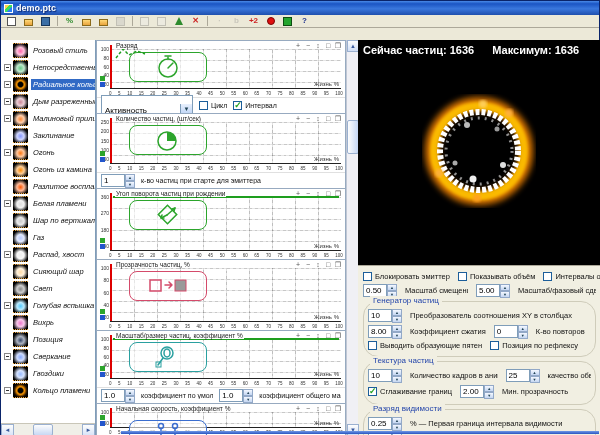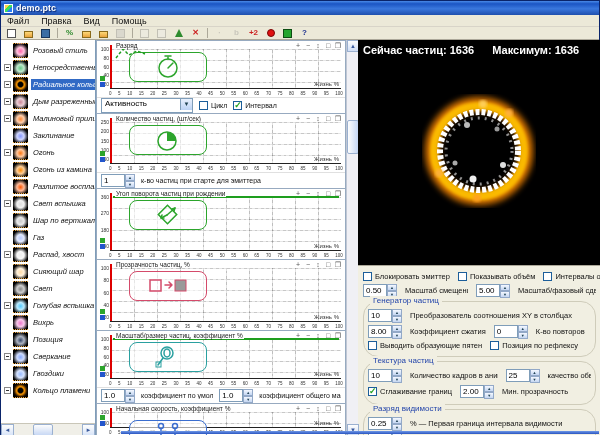--- a/index.html
+++ b/index.html
@@ -74,21 +74,21 @@
   .ticks { position:absolute; left:12px; right:2px; bottom:1px; display:flex; justify-content:space-between; }
   .ticks span { font-size:4.5px; color:#333; line-height:1; }
   .iconbox { position:absolute; left:32px; top:11px; width:78px; height:30px; border:1.5px solid; border-radius:8px; display:flex; align-items:center; justify-content:center; background:rgba(255,255,255,.6); }
   .legend { position:absolute; left:3px; bottom:9px; }
   .legend i { display:block; width:5px; height:5px; margin-bottom:1px; }
   .lg-green { background:#2ca52c; } .lg-blue { background:#2255cc; }
   .life { position:absolute; right:6px; bottom:10px; font-size:6px; color:#333; }
   .hline { position:absolute; left:16px; right:6px; height:2px; background:#1e9e1e; z-index:2; }
   .spike { position:absolute; left:18px; top:5px; z-index:2; }
   .panel-footer { position:absolute; left:0; right:0; bottom:0; height:16px; background:#fff; border-top:1px solid #e0e0e0; display:flex; align-items:center; padding:0 4px; gap:6px; }
-  .combo { width:92px; height:15px; border:1px solid #7f9db9; background:#fff; display:flex; align-items:flex-start; font-size:8px; }
+  .combo { width:92px; height:21px; border:1px solid #7f9db9; background:#fff; display:flex; align-items:flex-end; font-size:8px; }
   .combo .cval { flex:1; padding-left:3px; overflow:hidden; white-space:nowrap; }
   .combo .carr { width:12px; height:11px; background:linear-gradient(#e8f0fd,#bcd3f5); border-left:1px solid #7f9db9; font-size:6px; color:#245; text-align:center; line-height:11px; }
   .cb { display:flex; align-items:center; gap:3px; font-size:8px; color:#111; white-space:nowrap; }
   .cb .box { width:9px; height:9px; background:#fff; border:1px solid #1c5e9a; position:relative; flex:0 0 auto; }
   .cb.checked .box::after { content:"\2713"; position:absolute; left:0px; top:-2px; font-size:9px; color:#21a121; font-weight:bold; }
   .spin { display:flex; align-items:center; flex:0 0 auto; }
   .spin .val { height:13px; border:1px solid #7f9db9; background:#fff; font-size:8px; padding:1px 2px 0; min-width:24px; text-align:left; }
   .spin .ud { width:10px; height:13px; display:flex; flex-direction:column; }
   .spin .ud i { flex:1; background:linear-gradient(#f4f8ff,#c4d6f2); border:1px solid #93a9c8; font-style:normal; font-size:4px; line-height:5px; color:#245; text-align:center; }
   .flabel { font-size:7px; color:#111; white-space:nowrap; overflow:hidden; }
@@ -116,26 +116,20 @@
 </head>
 <body>
 
 <div class="app">
 
   <div class="titlebar">
     <span class="app-icon"></span>
     <span class="title-text">demo.ptc</span>
   </div>
 
-  <div class="menubar">
-      <span class="menu-item">Файл</span>
-      <span class="menu-item">Правка</span>
-      <span class="menu-item">Вид</span>
-      <span class="menu-item">Помощь</span>
-    </div>
 
   <div class="toolbar">
       <span class="tb-btn">
         <span class="icbx ic-page"></span>
       </span>
       <span class="tb-btn">
         <span class="icbx ic-folder"></span>
       </span>
       <span class="tb-btn">
         <span class="icbx ic-floppy"></span>
@@ -232,21 +226,21 @@
             <span class="tree-label">Огонь из камина</span>
           </div>
           <div class="tree-row">
             <span class="tree-spacer"></span>
             <span class="thumb" style="background: radial-gradient(circle at 50% 55%, rgb(255, 85, 0) 0%, rgba(255, 85, 0, 0.4) 35%, rgb(0, 0, 0) 75%);"></span>
             <span class="tree-label">Разлитое воспламенение</span>
           </div>
           <div class="tree-row">
             <span class="tree-toggle"></span>
             <span class="thumb" style="background: radial-gradient(circle at 50% 55%, rgb(221, 221, 221) 0%, rgba(221, 221, 221, 0.4) 35%, rgb(0, 0, 0) 75%);"></span>
-            <span class="tree-label">Свет вспышка</span>
+            <span class="tree-label">Белая пламени</span>
           </div>
           <div class="tree-row">
             <span class="tree-spacer"></span>
             <span class="thumb" style="background: radial-gradient(circle at 50% 55%, rgb(204, 204, 204) 0%, rgba(204, 204, 204, 0.4) 35%, rgb(0, 0, 0) 75%);"></span>
             <span class="tree-label">Шар по вертикали</span>
           </div>
           <div class="tree-row">
             <span class="tree-spacer"></span>
             <span class="thumb" style="background: radial-gradient(circle at 50% 55%, rgb(187, 204, 255) 0%, rgba(187, 204, 255, 0.4) 35%, rgb(0, 0, 0) 75%);"></span>
             <span class="tree-label">Газ</span>

